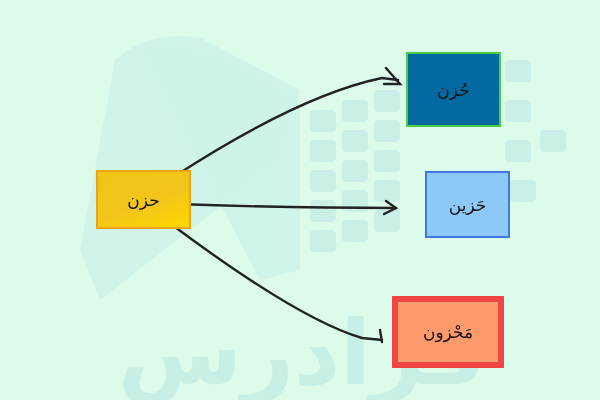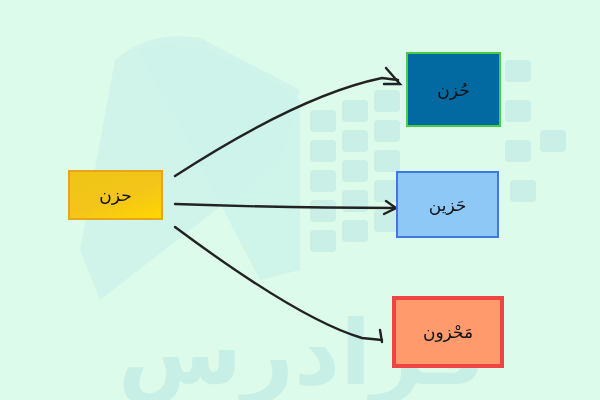--- a/index.html
+++ b/index.html
@@ -1,22 +1,22 @@
 <!DOCTYPE html>
 <html><head>
 <meta charset="utf-8">
 <style>
   html, body { margin:0; padding:0; }
   body { width:600px; height:400px; overflow:hidden; background:#dcfbeb; font-family:"DejaVu Sans", sans-serif; position:relative; }
   .bgsvg { position:absolute; left:0; top:0; width:600px; height:400px; }
   .box { position:absolute; display:flex; align-items:center; justify-content:center; box-sizing:border-box; font-size:17px; color:#111; direction:rtl; }
-  #box-root { left:68px; top:170px; width:95px; height:50px; background:linear-gradient(160deg,#f0c417 0%,#f3c51a 55%,#ffd600 100%); border:2px solid #e8a41a;text-align:center; }
+  #box-root { left:96px; top:170px; width:95px; height:59px; background:linear-gradient(160deg,#f0c417 0%,#f3c51a 55%,#ffd600 100%); border:2px solid #e8a41a;text-align:center; }
   #box-a { left:406px; top:52px; width:95px; height:75px; background:#0369a1; border:2px solid #4ccb47; }
-  #box-b { left:396px; top:171px; width:103px; height:67px; background:#8ec8f6; border:2px solid #3f79e0; }
-  #box-c { left:392px; top:296px; width:112px; height:72px; background:#ff9a6c; border:4px solid #ef4444; }
+  #box-b { left:425px; top:171px; width:85px; height:67px; background:#8ec8f6; border:2px solid #3f79e0; }
+  #box-c { left:392px; top:296px; width:112px; height:72px; background:#ff9a6c; border:6px solid #ef4444;font-family:Liberation Serif, serif; }
   .wm { position:absolute; left:118px; top:300px; font-size:90px; color:#c8efe5; font-weight:bold; direction:rtl; letter-spacing:4px; }
 </style>
 </head>
 <body>
 
 <svg class="bgsvg" viewBox="0 0 600 400">
   <path d="M115 60 Q150 30 200 38 L300 90 L280 160 L100 300 L80 250 Z" fill="#cdf3ea" opacity="0.8"></path>
   <path d="M140 50 Q200 30 300 100 L300 270 L260 280 Z" fill="#ccf2ea" opacity="0.8"></path>
   <g fill="#c6eee6" opacity="0.85">
     <rect x="310" y="110" width="26" height="22" rx="4"></rect>

